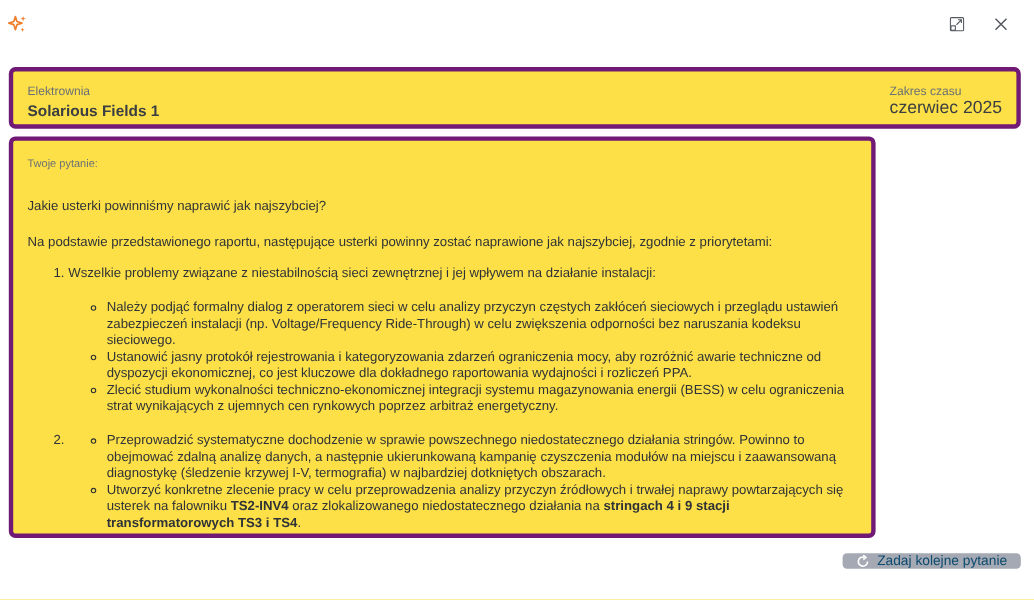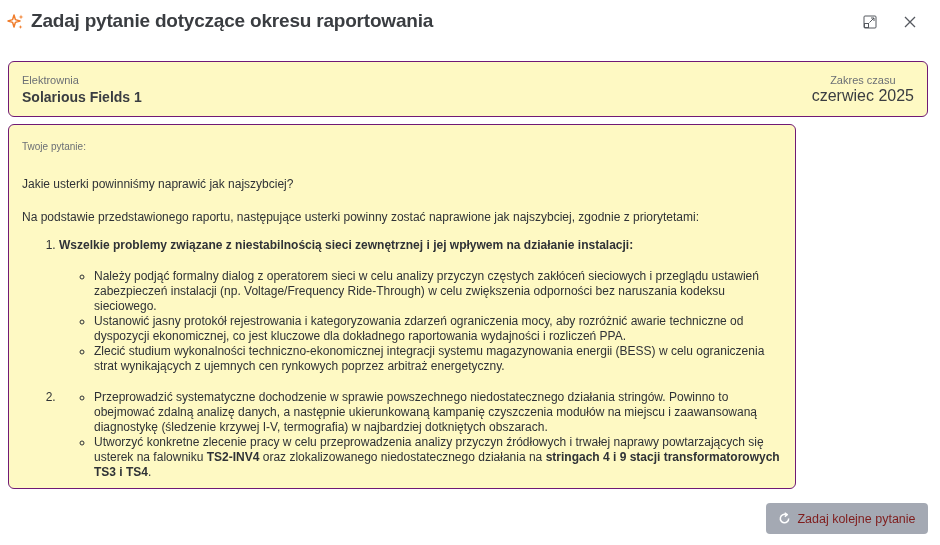--- a/index.html
+++ b/index.html
@@ -7,58 +7,57 @@
     width:940px; height:545px; background:#ffffff; overflow:hidden;
     font-family:"Liberation Sans", sans-serif; color:#2f3236; position:relative;
   }
   .header { position:absolute; left:0; top:0; width:940px; height:44px; }
   .sparkle { position:absolute; left:7px; top:13px; width:18px; height:18px; }
   .title { position:absolute; left:31px; top:10px; font-size:19px; font-weight:bold; color:#3a3d41; letter-spacing:-0.2px; }
   .hbtn { position:absolute; top:13px; width:18px; height:18px; cursor:pointer; display:flex; align-items:center; justify-content:center; }
   .expand { left:861px; }
   .close { left:901px; }
 
-  .card { position:absolute; border:1px solid #701a75; border-radius:6px; background:#fef9c3; box-sizing:border-box; }
+  .card { position:absolute; border:4px solid #701a75; border-radius:6px; background:#fde047; box-sizing:border-box; }
   .info { left:8px; top:61px; width:920px; height:56px; }
   .lbl { font-size:11px; color:#6b6f75; }
   .info .left { position:absolute; left:13px; top:12px; }
   .info .left .val { font-size:14px; font-weight:bold; color:#3a3d41; margin-top:3px; }
-  .info .right { position:absolute; right:13px; top:12px; text-align:center; }
+  .info .right { position:absolute; right:13px; top:12px; text-align:left; }
   .info .right .val { font-size:16px; color:#3a3d41; margin-top:1px; }
 
   .qa { left:8px; top:124px; width:788px; height:365px; }
   .qa .inner { position:absolute; left:13px; top:14px; right:12px; font-size:12px; line-height:15px; color:#2f3236; }
   .qa .lbl { font-size:10px; color:#6b6f75; }
   .question { margin-top:23px; margin-bottom:12px; font-size:12px; }
   .answer-intro { margin-top:18px; }
   ol.main { margin:13px 0 0 0; padding-left:37px; }
   ol.main > li { margin:0; }
-  ol.main > li > .head { font-weight:bold; }
+  ol.main > li > .head { font-weight:normal; }
   ul.sub { list-style:circle; margin:16px 0 0 0; padding-left:35px; }
   ul.sub li { margin:0; }
   b { font-weight:bold; }
 
   .next-btn {
-    position:absolute; left:766px; top:503px; width:162px; height:31px;
-    background:#a4a9b3; border-radius:4px; color:#7f1d1d; font-size:12.5px;
+    position:absolute; left:766px; top:503px; width:162px; height:14px;
+    background:#a4a9b3; border-radius:4px; color:#0c4a6e; font-size:12.5px;
     display:flex; align-items:center; justify-content:center; gap:6px; cursor:pointer;
   }
 </style>
 </head>
 <body>
 
 <div class="header">
   <span class="sparkle">
     <svg width="18" height="18" viewBox="0 0 18 18">
       <path d="M7 2 L8.4 6.6 L13 8 L8.4 9.4 L7 14 L5.6 9.4 L1 8 L5.6 6.6 Z" fill="none" stroke="#f07c2a" stroke-width="1.5" stroke-linejoin="round"></path>
       <path d="M14 1.5 L14.6 3.4 L16.5 4 L14.6 4.6 L14 6.5 L13.4 4.6 L11.5 4 L13.4 3.4 Z" fill="#f07c2a"></path>
       <path d="M13.5 12 L14 13.5 L15.5 14 L14 14.5 L13.5 16 L13 14.5 L11.5 14 L13 13.5 Z" fill="#f07c2a"></path>
     </svg>
   </span>
-  <span class="title">Zadaj pytanie dotyczące okresu raportowania</span>
   <span class="hbtn expand">
     <svg width="14" height="14" viewBox="0 0 14 14">
       <rect x="1" y="1" width="12" height="12" rx="1" fill="none" stroke="#55595f" stroke-width="1"></rect>
       <path d="M6.5 7.5 L11 3 M8 3 L11 3 L11 6" fill="none" stroke="#55595f" stroke-width="1"></path>
       <rect x="1.5" y="8.5" width="4" height="4" fill="none" stroke="#55595f" stroke-width="1"></rect>
     </svg>
   </span>
   <span class="hbtn close">
     <svg width="12" height="12" viewBox="0 0 12 12">
       <path d="M1 1 L11 11 M11 1 L1 11" stroke="#55595f" stroke-width="1.3"></path>

